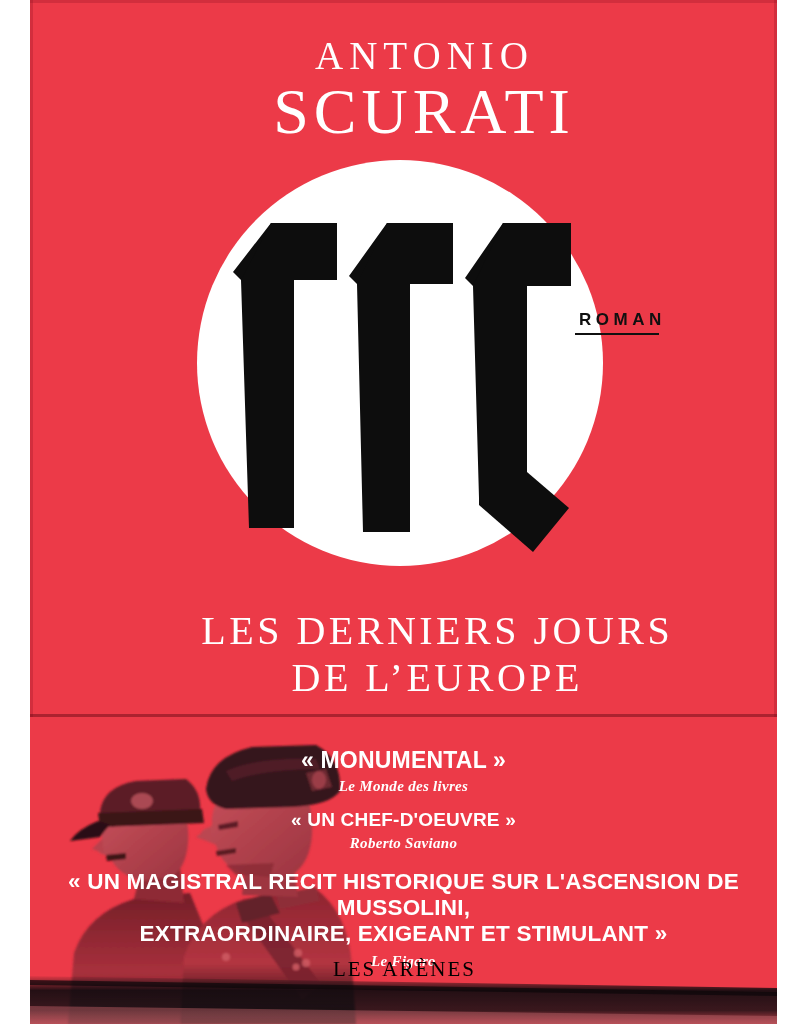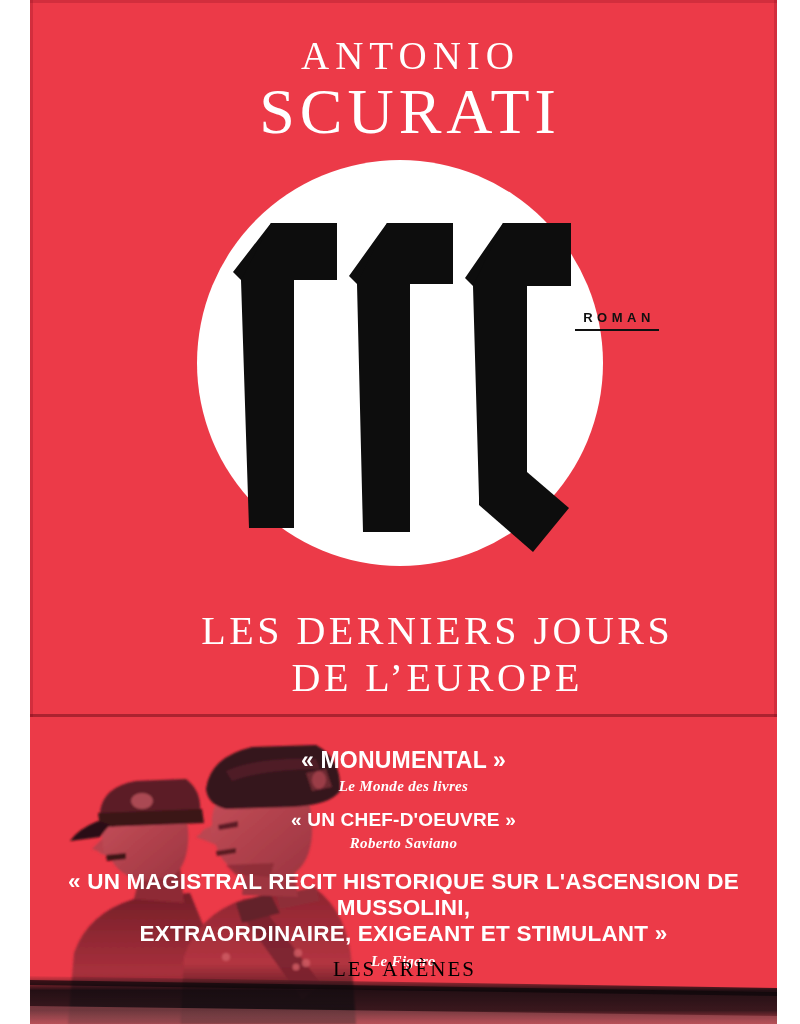--- a/index.html
+++ b/index.html
@@ -42,21 +42,21 @@
     background: rgba(150, 20, 35, 0.30);
     pointer-events: none;
   }
   .cover-edge-left  { left: 0;  top: 0; width: 3px; height: 100%; }
   .cover-edge-right { right: 0; top: 0; width: 3px; height: 100%; }
   .cover-edge-top   { left: 0;  top: 0; width: 100%; height: 3px; }
 
   
   .author-block {
     position: absolute;
-    left: 4px;
+    left: 18px;
     top: 36px;
     width: 100%;
     text-align: center;
     color: #ffffff;
   }
   .author-first {
     font-family: "Liberation Serif", serif;
     font-size: 39px;
     letter-spacing: 6px;
     line-height: 1.05;
@@ -96,21 +96,21 @@
   
   .roman-tag {
     position: absolute;
     left: 545px;   
     top: 311px;
     width: 84px;
     text-align: center;
   }
   .roman-tag .roman-word {
     font-family: "Liberation Sans", sans-serif;
-    font-size: 13px;
+    font-size: 17px;
     font-weight: 700;
     letter-spacing: 4.5px;
     color: #101010;
     text-indent: 4px;
     line-height: 1;
   }
   .roman-tag .roman-rule {
     margin-top: 5px;
     width: 84px;
     height: 2px;

